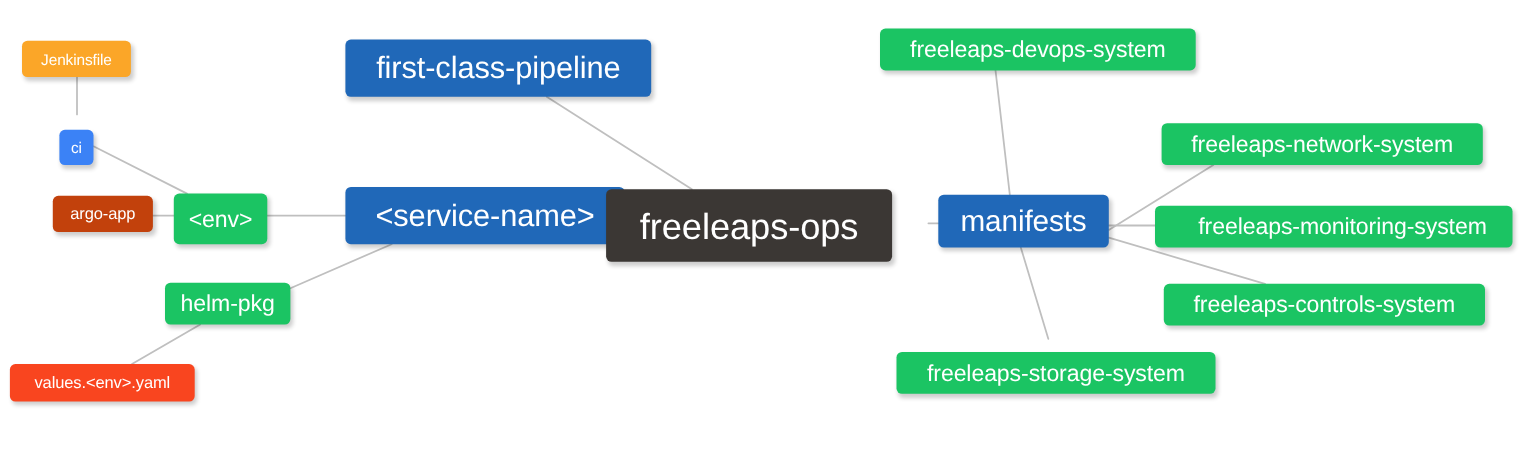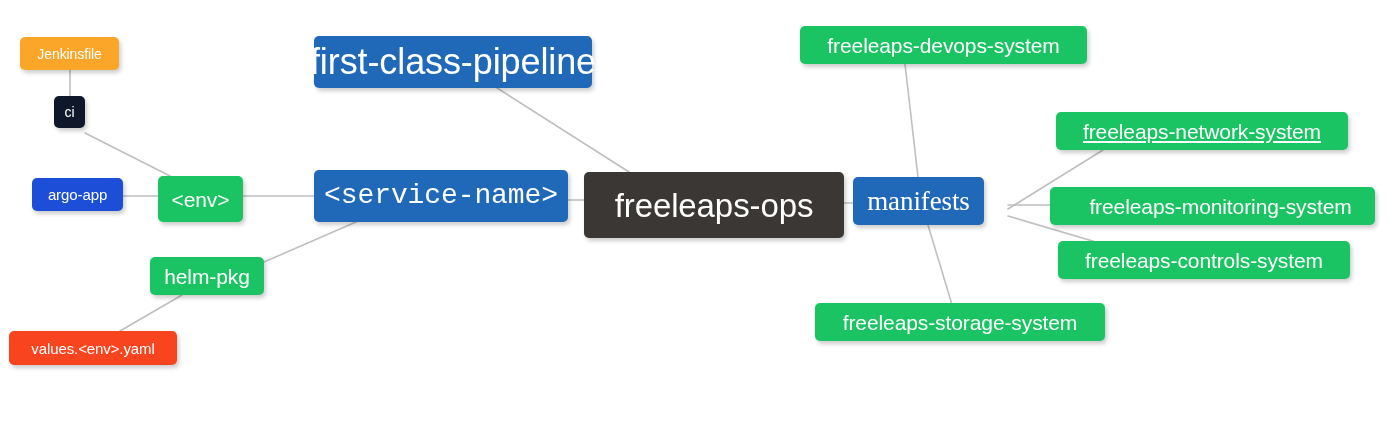--- a/index.html
+++ b/index.html
@@ -59,56 +59,56 @@
       <line x1="918" y1="177" x2="905" y2="64" stroke="#bfbfbf" stroke-width="1.6" stroke-linecap="round"></line>
       <line x1="1008" y1="209" x2="1103" y2="150" stroke="#bfbfbf" stroke-width="1.6" stroke-linecap="round"></line>
       <line x1="1008" y1="205" x2="1050" y2="205" stroke="#bfbfbf" stroke-width="1.6" stroke-linecap="round"></line>
       <line x1="1008" y1="216" x2="1150" y2="258" stroke="#bfbfbf" stroke-width="1.6" stroke-linecap="round"></line>
       <line x1="928" y1="225" x2="953" y2="308" stroke="#bfbfbf" stroke-width="1.6" stroke-linecap="round"></line>
     </svg>
   <div id="node-layer">
       <div class="mm-node" style="left: 20px; top: 25px; width: 99px; height: 33px; background: rgb(251, 166, 40); border-radius: 5px; font-size: 14px; margin-top: 12px;">
         <span class="mm-label">Jenkinsfile</span>
       </div>
-      <div class="mm-node" style="left: 54px; top: 96px; width: 31px; height: 32px; background: #0f172a; border-radius: 5px; font-size: 14px; text-align: right;">
+      <div class="mm-node" style="left: 54px; top: 118px; width: 31px; height: 32px; background: #3b82f6; border-radius: 5px; font-size: 14px; text-align: right;">
         <span class="mm-label">ci</span>
       </div>
-      <div class="mm-node" style="left: 32px; top: 178px; width: 91px; height: 33px; background: #1d4ed8; border-radius: 5px; font-size: 15px; text-align: center;">
+      <div class="mm-node" style="left: 48px; top: 178px; width: 91px; height: 33px; background: #c2410c; border-radius: 5px; font-size: 15px; text-align: center;">
         <span class="mm-label">argo-app</span>
       </div>
       <div class="mm-node" style="left: 158px; top: 176px; width: 85px; height: 46px; background: rgb(27, 196, 99); border-radius: 5px; font-size: 21px;">
         <span class="mm-label">&lt;env&gt;</span>
       </div>
       <div class="mm-node" style="left: 150px; top: 257px; width: 114px; height: 38px; background: rgb(27, 196, 99); border-radius: 5px; font-size: 21px;">
         <span class="mm-label">helm-pkg</span>
       </div>
       <div class="mm-node" style="left: 9px; top: 331px; width: 168px; height: 34px; background: rgb(249, 69, 31); border-radius: 5px; font-size: 15px;">
         <span class="mm-label">values.&lt;env&gt;.yaml</span>
       </div>
-      <div class="mm-node" style="left: 314px; top: 36px; width: 278px; height: 52px; background: rgb(32, 104, 184); border-radius: 5px; font-size: 36px;">
+      <div class="mm-node" style="left: 314px; top: 36px; width: 278px; height: 52px; background: rgb(32, 104, 184); border-radius: 5px; font-size: 28px;">
         <span class="mm-label">first-class-pipeline</span>
       </div>
-      <div class="mm-node" style="left: 314px; top: 170px; width: 254px; height: 52px; background: rgb(32, 104, 184); border-radius: 5px; font-size: 28px; font-family: Liberation Mono, monospace;">
+      <div class="mm-node" style="left: 314px; top: 170px; width: 254px; height: 52px; background: rgb(32, 104, 184); border-radius: 5px; font-size: 28px;">
         <span class="mm-label">&lt;service-name&gt;</span>
       </div>
-      <div class="mm-node" style="left: 584px; top: 172px; width: 260px; height: 66px; background: rgb(59, 55, 52); border-radius: 5px; font-size: 33px;">
+      <div class="mm-node" style="left: 551px; top: 172px; width: 260px; height: 66px; background: rgb(59, 55, 52); border-radius: 5px; font-size: 33px;">
         <span class="mm-label">freeleaps-ops</span>
       </div>
-      <div class="mm-node" style="left: 853px; top: 177px; width: 131px; height: 48px; background: rgb(32, 104, 184); border-radius: 5px; font-size: 27px; font-family: Liberation Serif, serif;">
+      <div class="mm-node" style="left: 853px; top: 177px; width: 155px; height: 48px; background: rgb(32, 104, 184); border-radius: 5px; font-size: 27px;">
         <span class="mm-label">manifests</span>
       </div>
       <div class="mm-node" style="left: 800px; top: 26px; width: 287px; height: 38px; background: rgb(27, 196, 99); border-radius: 5px; font-size: 21px;">
         <span class="mm-label">freeleaps-devops-system</span>
       </div>
-      <div class="mm-node" style="left: 1056px; top: 112px; width: 292px; height: 38px; background: rgb(27, 196, 99); border-radius: 5px; font-size: 21px; text-decoration: underline;">
+      <div class="mm-node" style="left: 1056px; top: 112px; width: 292px; height: 38px; background: rgb(27, 196, 99); border-radius: 5px; font-size: 21px;">
         <span class="mm-label">freeleaps-network-system</span>
       </div>
       <div class="mm-node" style="left: 1050px; top: 187px; width: 325px; height: 38px; background: rgb(27, 196, 99); border-radius: 5px; font-size: 21px; padding-left: 16px;">
         <span class="mm-label">freeleaps-monitoring-system</span>
       </div>
-      <div class="mm-node" style="left: 1058px; top: 241px; width: 292px; height: 38px; background: rgb(27, 196, 99); border-radius: 5px; font-size: 21px;">
+      <div class="mm-node" style="left: 1058px; top: 258px; width: 292px; height: 38px; background: rgb(27, 196, 99); border-radius: 5px; font-size: 21px;">
         <span class="mm-label">freeleaps-controls-system</span>
       </div>
-      <div class="mm-node" style="left: 815px; top: 303px; width: 290px; height: 38px; background: rgb(27, 196, 99); border-radius: 5px; font-size: 21px;">
+      <div class="mm-node" style="left: 815px; top: 320px; width: 290px; height: 38px; background: rgb(27, 196, 99); border-radius: 5px; font-size: 21px;">
         <span class="mm-label">freeleaps-storage-system</span>
       </div>
     </div>
 </div>
 
 </body></html>

